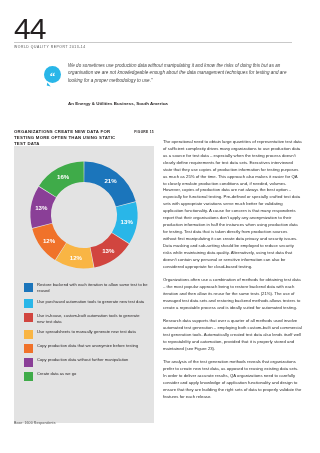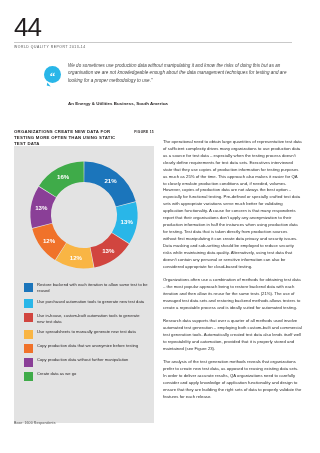--- a/index.html
+++ b/index.html
@@ -8,21 +8,21 @@
     background:#ffffff;
     font-family:"Liberation Sans", sans-serif;
     color:#231f20;
     position:relative;
     overflow:hidden;
   }
 
   
   .page-number {
     position:absolute; left:14px; top:14px;
-    font-size:26px; font-weight:400; letter-spacing:-1px;
+    font-size:30px; font-weight:400; letter-spacing:-1px;
     color:#231f20; line-height:1;
   }
   .header-rule {
     position:absolute; left:14px; top:42px; width:278px;
     border-top:1px solid #c9c9c9;
   }
   .header-label {
     position:absolute; left:14px; top:45px;
     font-size:3.4px; letter-spacing:0.55px; color:#4d4d4d;
     text-transform:uppercase; white-space:nowrap;

